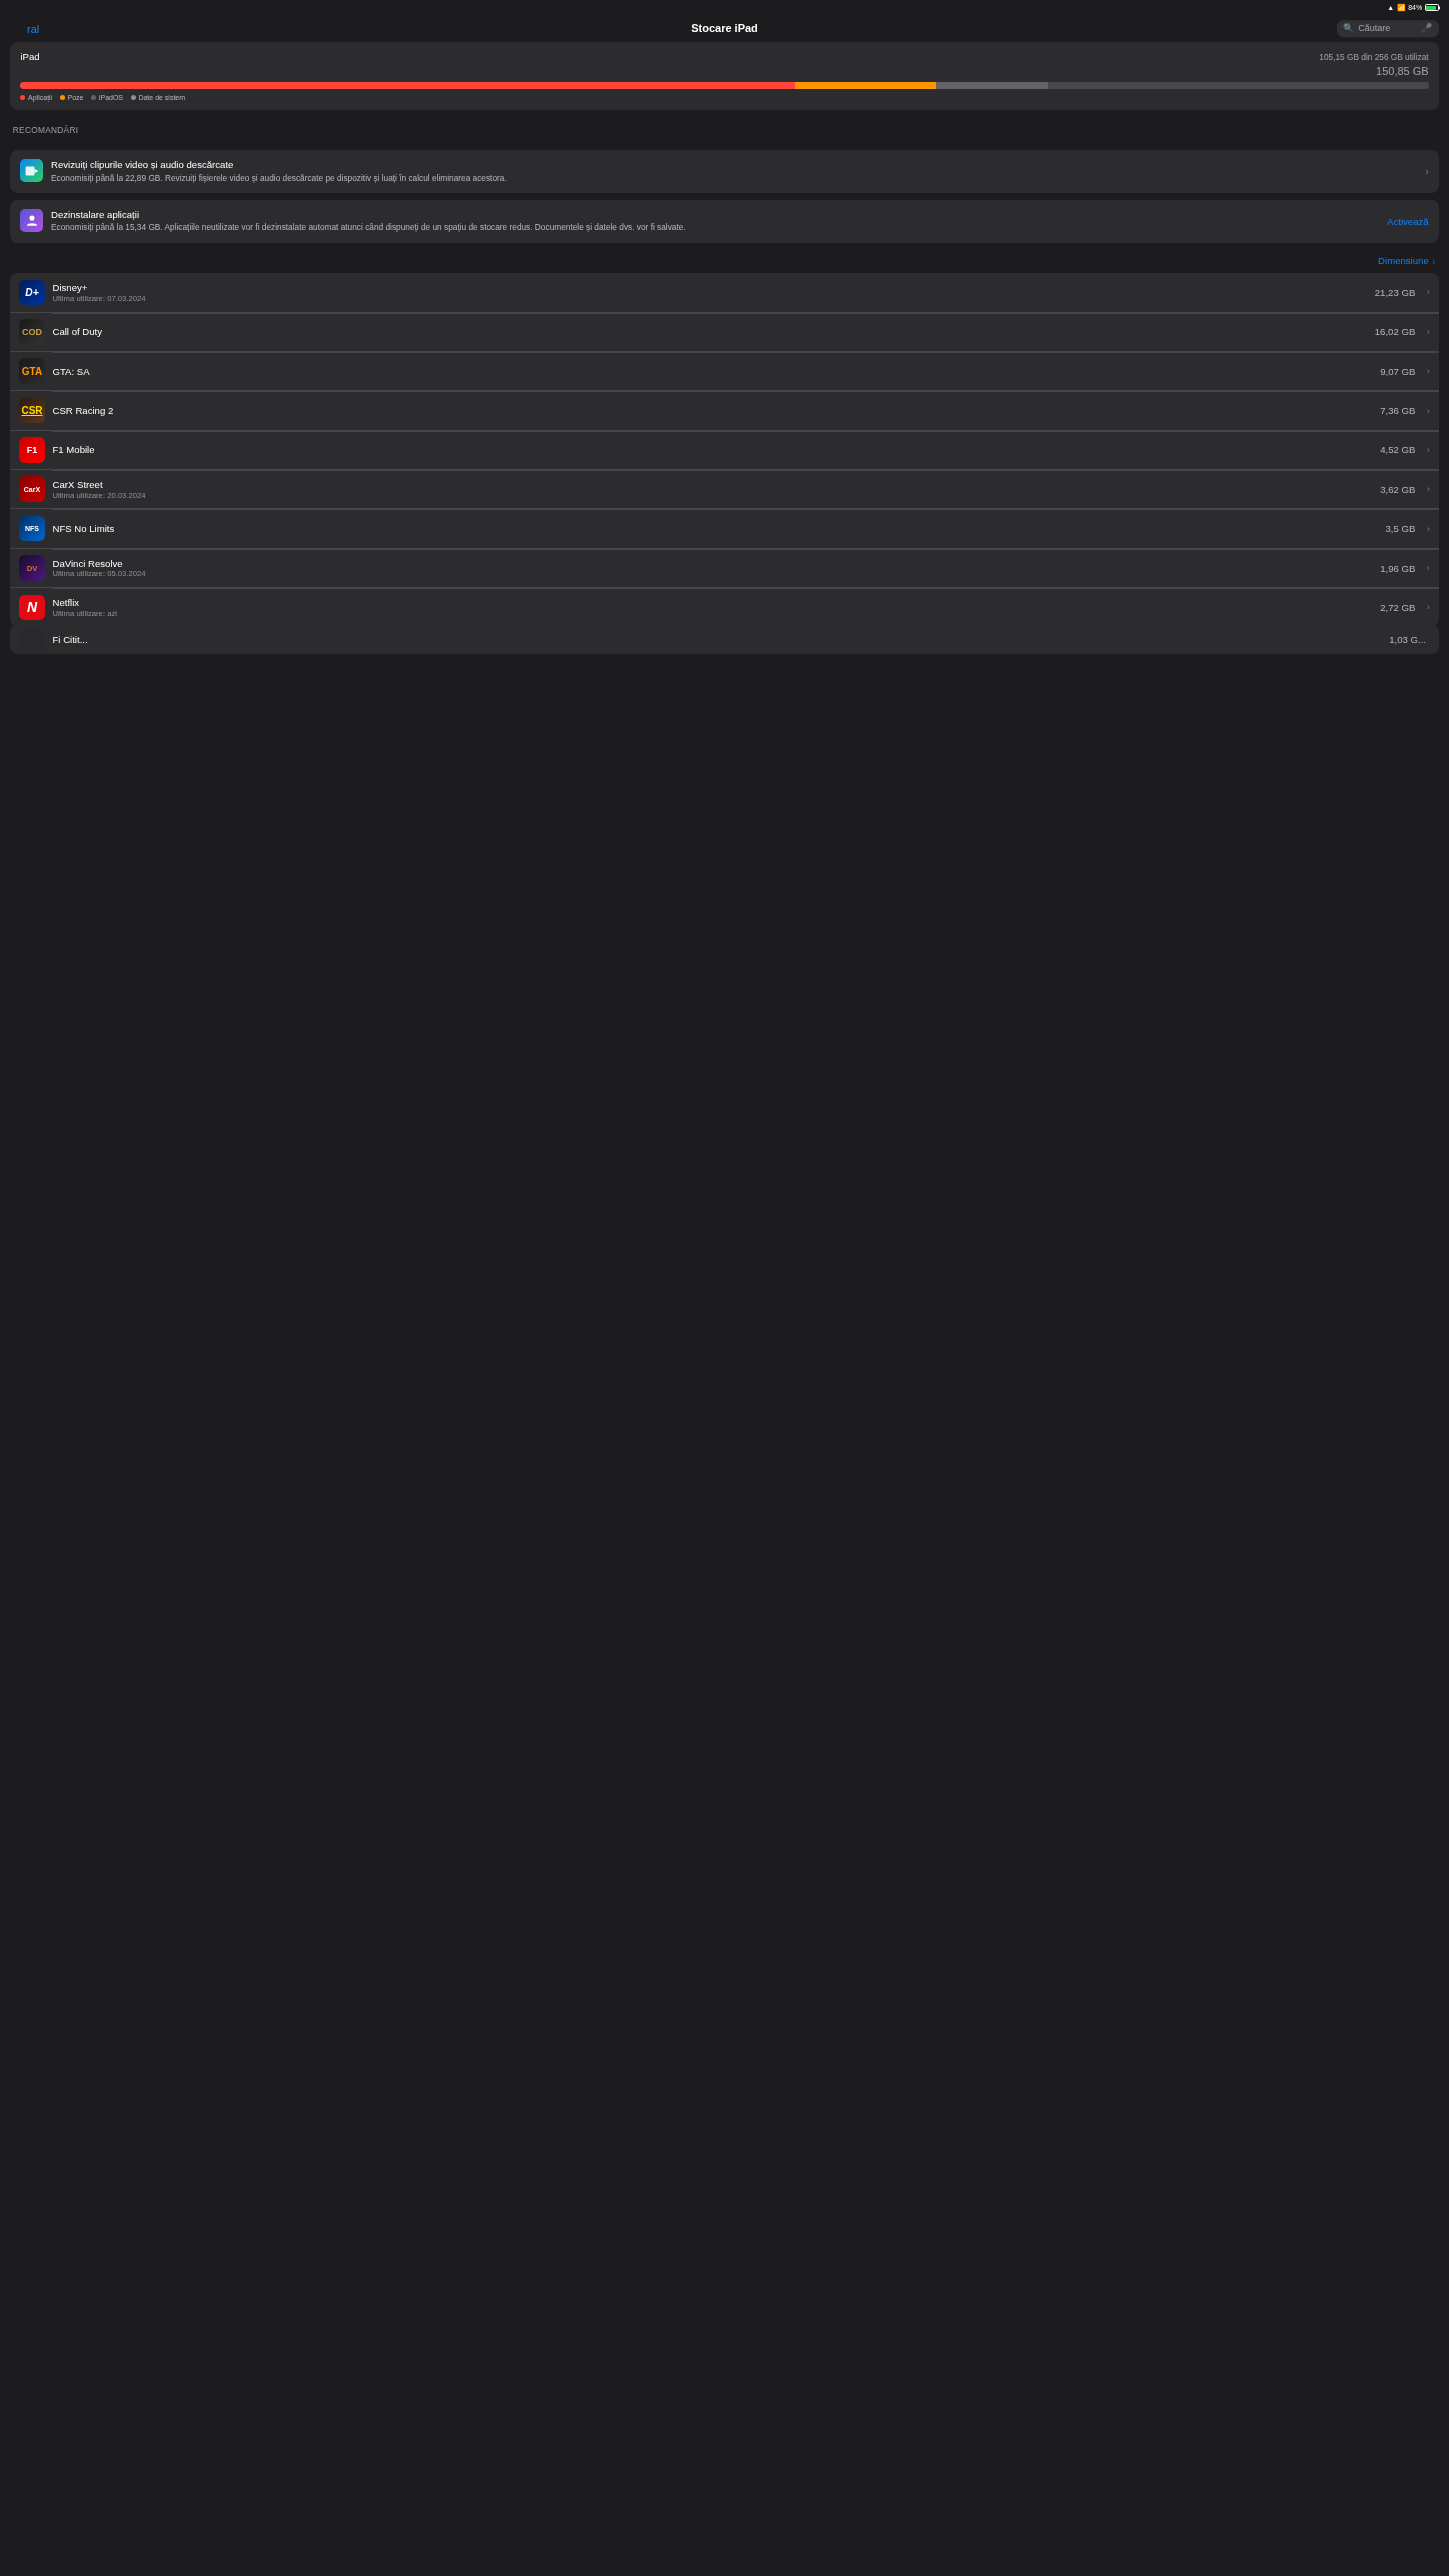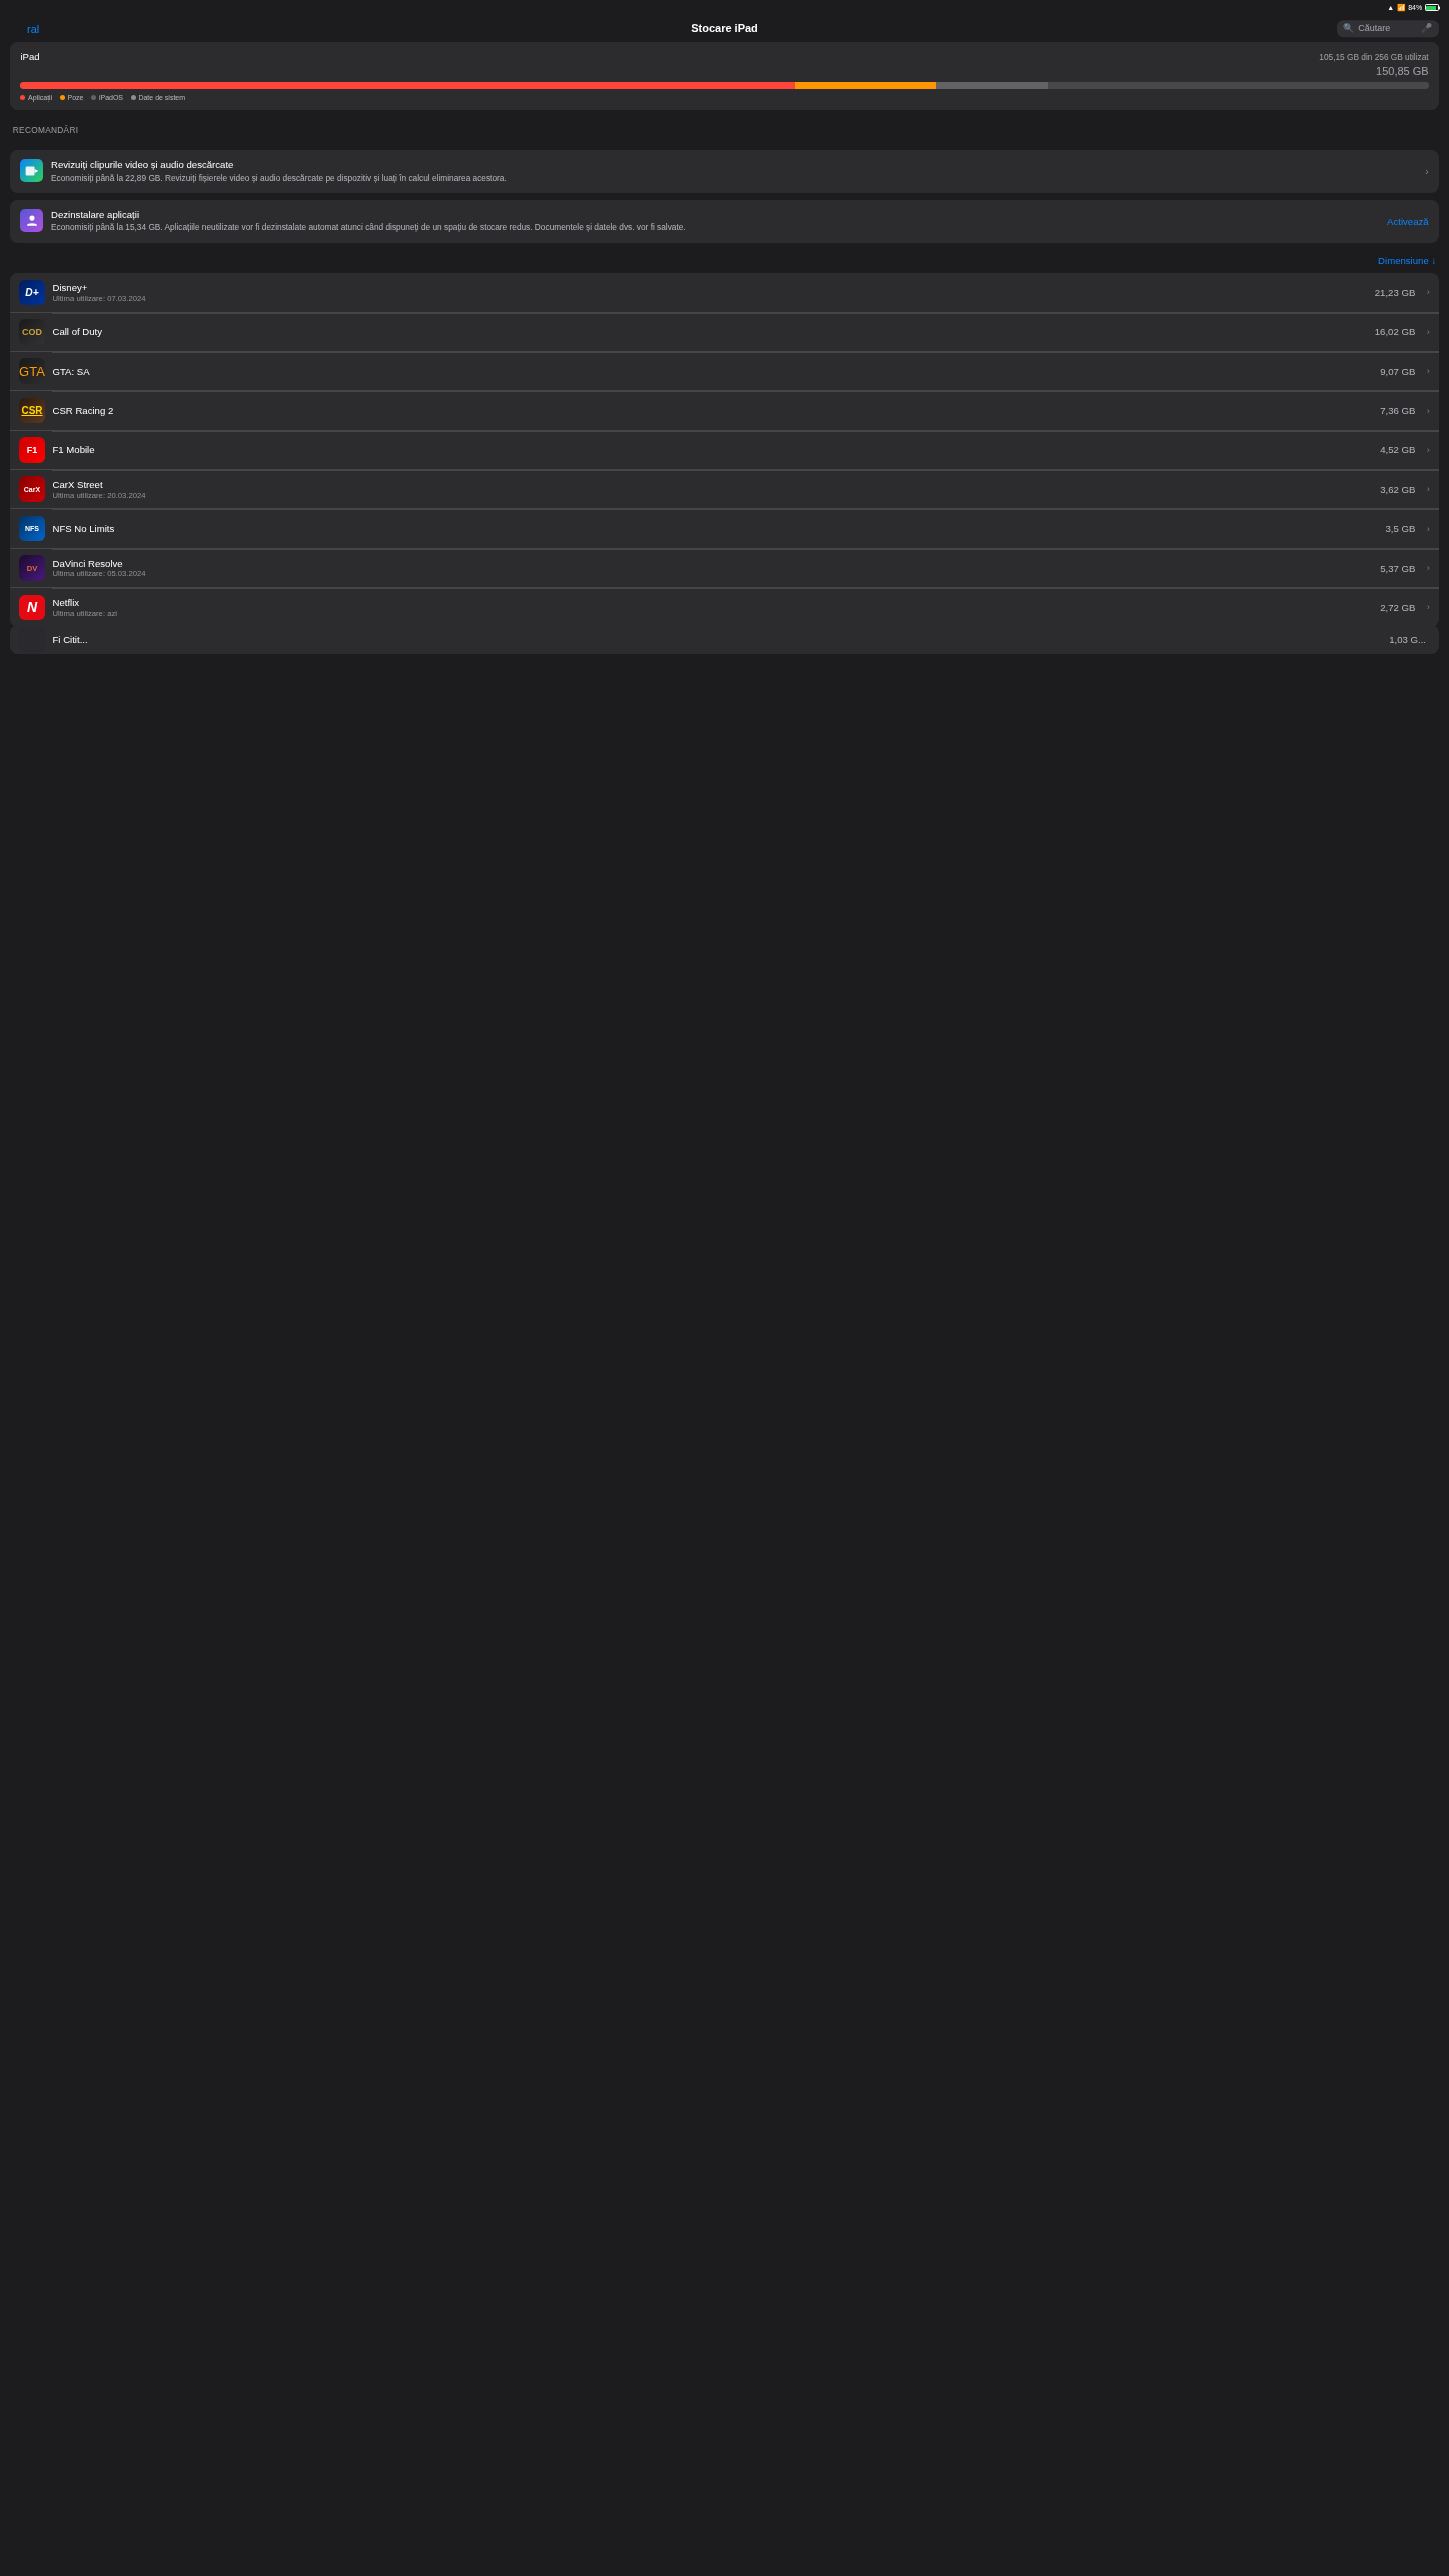--- a/index.html
+++ b/index.html
@@ -540,21 +540,21 @@
       </div>
       <div class="app-info">
         <div class="app-name">Call of Duty</div>
       </div>
       <span class="app-size">16,02 GB</span>
       <span class="app-chevron">›</span>
     </div>
 
     <div class="app-item">
       <div class="app-icon app-icon-gta">
-        <span style="color:#ff9900;font-size:13px;font-weight:normal;">GTA</span>
+        <span style="color:#ff9900;font-size:10px;font-weight:bold;">GTA</span>
       </div>
       <div class="app-info">
         <div class="app-name">GTA: SA</div>
       </div>
       <span class="app-size">9,07 GB</span>
       <span class="app-chevron">›</span>
     </div>
 
     <div class="app-item">
       <div class="app-icon app-icon-csr">
@@ -602,21 +602,21 @@
     </div>
 
     <div class="app-item">
       <div class="app-icon app-icon-davinci">
         <span style="color:#e06b30;font-size:7.7px;font-weight:bold;">DV</span>
       </div>
       <div class="app-info">
         <div class="app-name">DaVinci Resolve</div>
         <div class="app-last-used">Ultima utilizare: 05.03.2024</div>
       </div>
-      <span class="app-size">5,37 GB</span>
+      <span class="app-size">1,96 GB</span>
       <span class="app-chevron">›</span>
     </div>
 
     <div class="app-item">
       <div class="app-icon app-icon-netflix">
         <span class="netflix-n">N</span>
       </div>
       <div class="app-info">
         <div class="app-name">Netflix</div>
         <div class="app-last-used">Ultima utilizare: azi</div>

